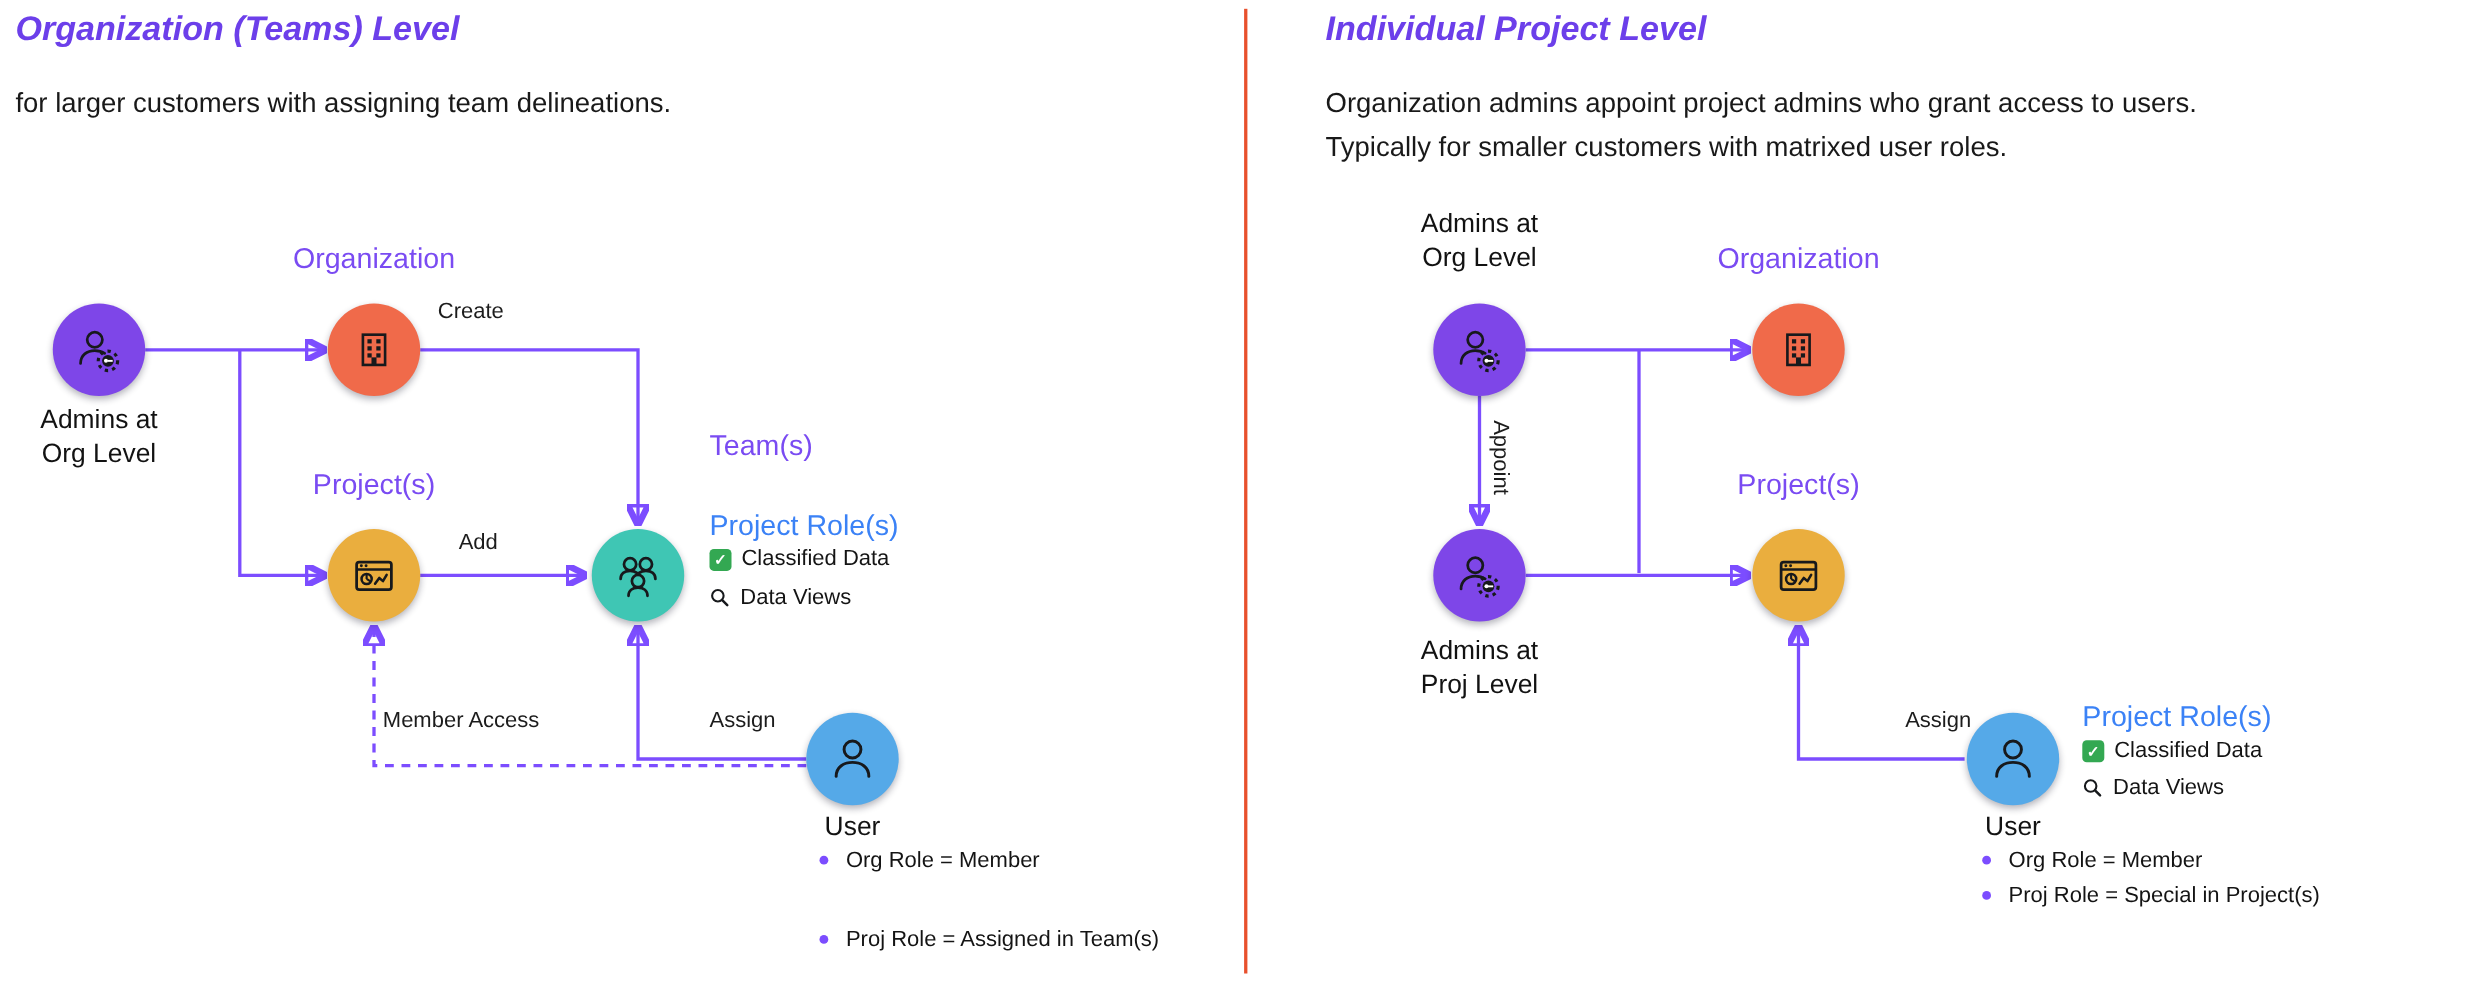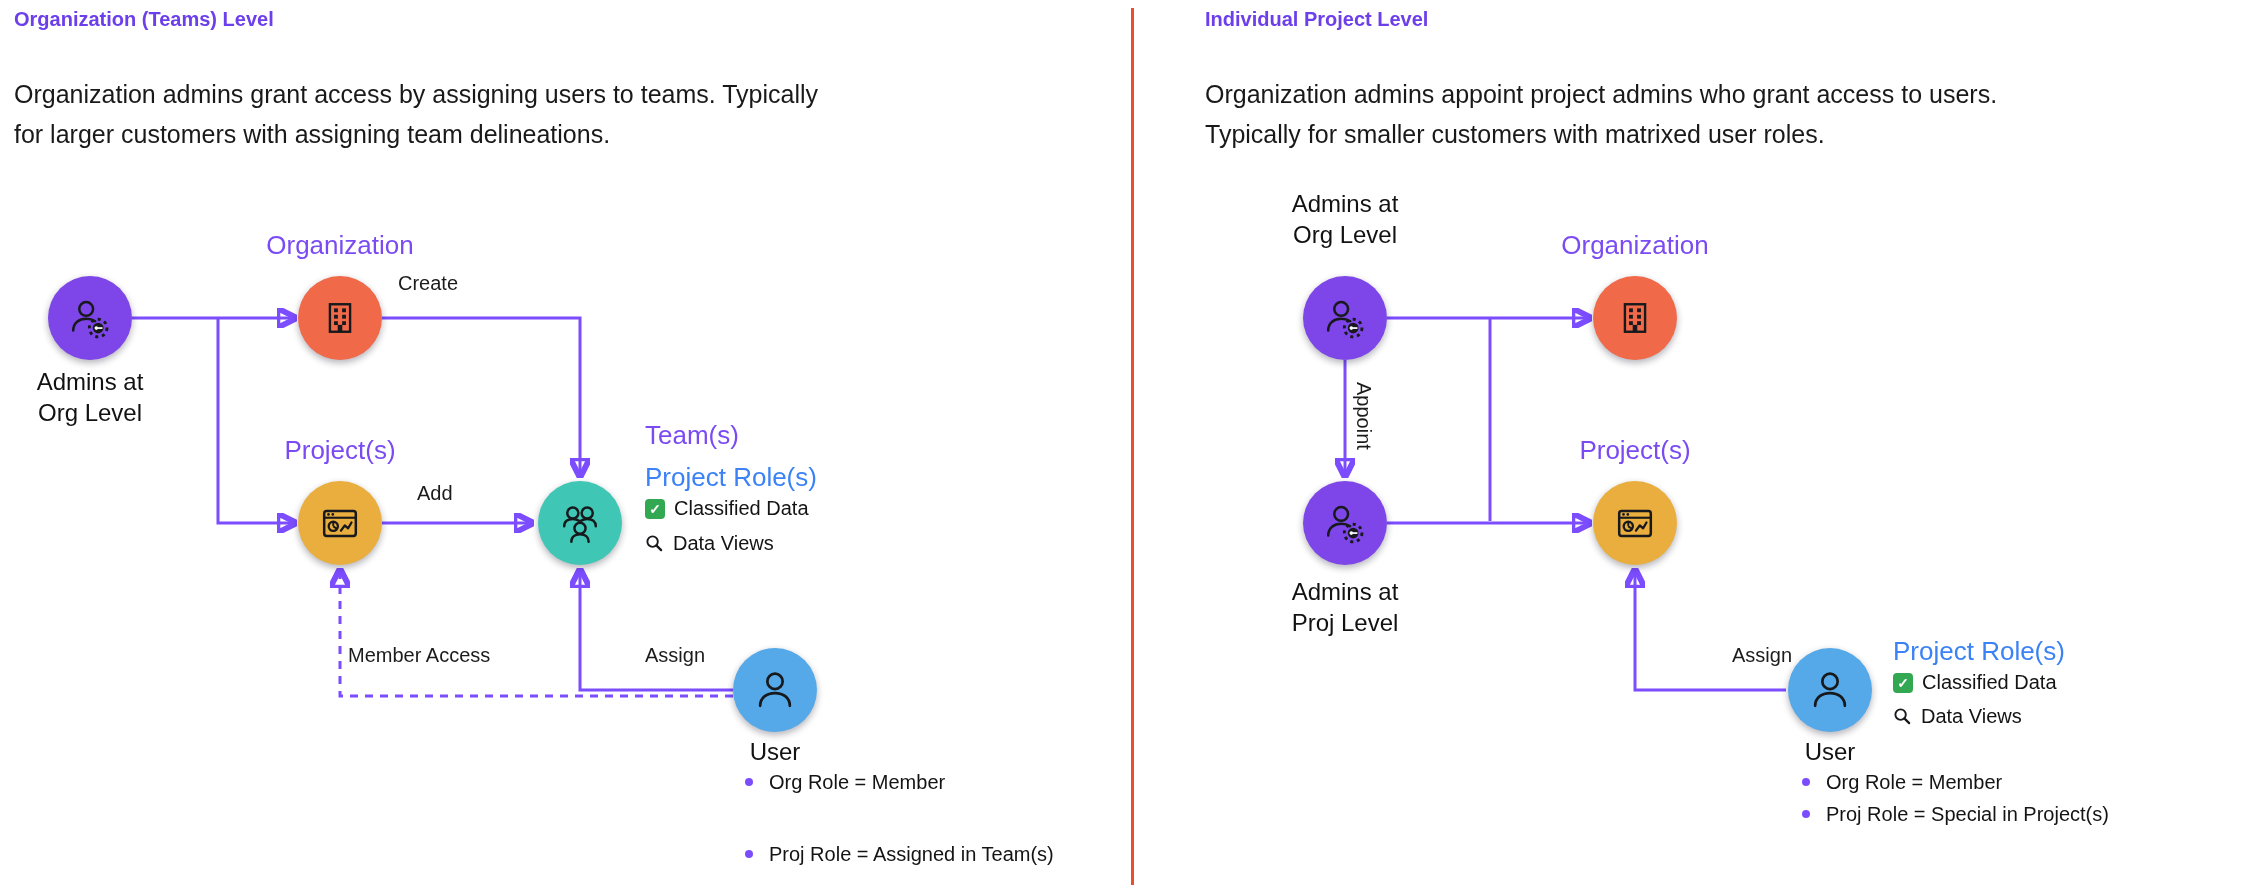--- a/index.html
+++ b/index.html
@@ -3,21 +3,21 @@
 <meta charset="utf-8">
 <style>
   html,body{margin:0;padding:0;}
   body{
     width:2251px;height:893px;position:relative;overflow:hidden;
     background:#ffffff;color:var(--text,#161616);
     font-family:"Liberation Sans", sans-serif;
   }
   .abs{position:absolute;}
   
-  .title{font-size:20px;font-weight:700;color:var(--accent,#6C3FEA);margin:0;}
+  .title{font-size:31px;font-weight:700;color:var(--accent,#6C3FEA);margin:0;font-style:italic;}
   .t-left{left:14px;top:8px;}
   .t-right{left:1205px;top:8px;}
   .desc{font-size:25px;line-height:40px;color:#191919;}
   .d-left{left:14px;top:74px;}
   .d-right{left:1205px;top:74px;}
 
   
   .node{
     position:absolute;width:84px;height:84px;border-radius:50%;
     display:flex;align-items:center;justify-content:center;
@@ -34,26 +34,26 @@
   .n-project-l{left:298px;top:481px;}
   .n-team-l{left:538px;top:481px;}
   .n-user-l{left:733px;top:648px;}
   .n-adminorg-r{left:1303px;top:276px;}
   .n-org-r{left:1593px;top:276px;}
   .n-adminproj-r{left:1303px;top:481px;}
   .n-project-r{left:1593px;top:481px;}
   .n-user-r{left:1788px;top:648px;}
 
   
-  .nlabel{font-size:26px;color:var(--node_label,#7A4BF2);margin-top:10px;}
+  .nlabel{font-size:26px;color:var(--node_label,#7A4BF2);}
   .center{text-align:center;}
   .klabel{font-size:24px;color:#121212;text-align:center;line-height:31px;}
   .lb-org-l{left:230px;top:220px;width:220px;}
   .lb-proj-l{left:230px;top:425px;width:220px;}
-  .lb-team-l{left:645px;top:410px;}
+  .lb-team-l{left:645px;top:390px;}
   .lb-admin-l{left:25px;top:366px;width:130px;}
   .lb-user-l{left:715px;top:736px;width:120px;}
   .lb-adminorg-r{left:1280px;top:188px;width:130px;}
   .lb-org-r{left:1525px;top:220px;width:220px;}
   .lb-adminproj-r{left:1280px;top:576px;width:130px;}
   .lb-proj-r{left:1525px;top:425px;width:220px;}
   .lb-user-r{left:1770px;top:736px;width:120px;}
 
   
   .elabel{font-size:20px;color:#1c1c1c;}
@@ -114,21 +114,20 @@
   <path d="M1490 318 V521"></path>
   <path d="M1345 360 V473" marker-end="url(#ah)"></path>
   <path d="M1387 523 H1587" marker-end="url(#ah)"></path>
   <path d="M1786 690 H1635 V573" marker-end="url(#ah)"></path>
 </svg>
 
 <div class="divider"></div>
 
 <h1 class="abs title t-left">Organization (Teams) Level</h1>
 <div class="abs desc d-left">
-  <div>Organization admins grant access by assigning users to teams. Typically</div>
   <div>for larger customers with assigning team delineations.</div>
 </div>
 
 <div class="abs nlabel center lb-org-l">Organization</div>
 <div class="abs nlabel center lb-proj-l">Project(s)</div>
 <div class="abs nlabel lb-team-l">Team(s)</div>
 
 <div class="node c-admin n-admin-l">
   <svg viewBox="0 0 48 48" width="46" height="46">
     <circle cx="20" cy="14.5" r="7.2" fill="none" stroke="#17191c" stroke-width="2.6"></circle>

